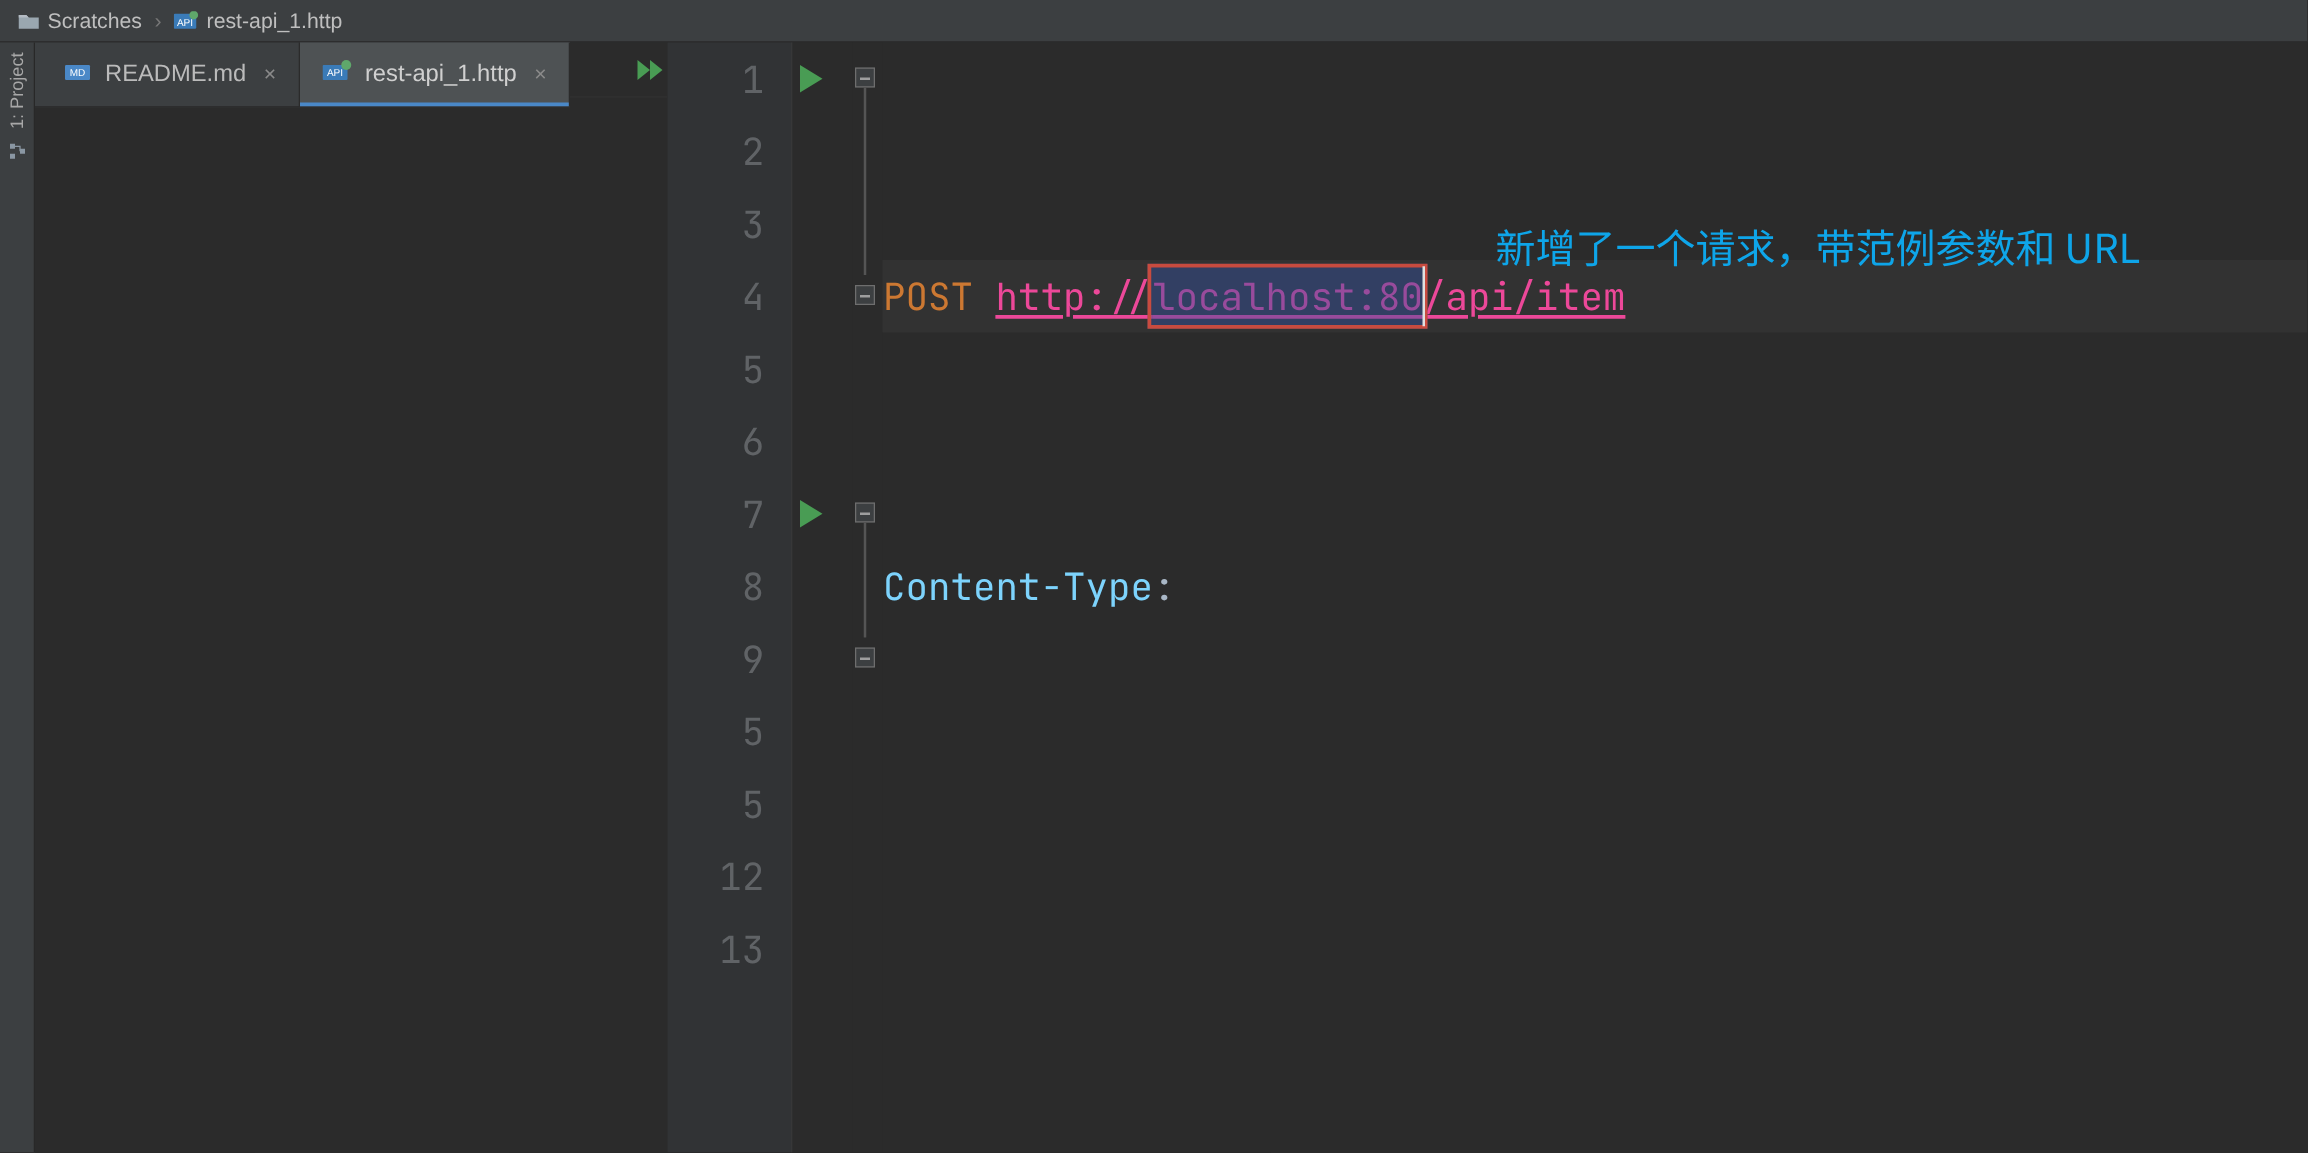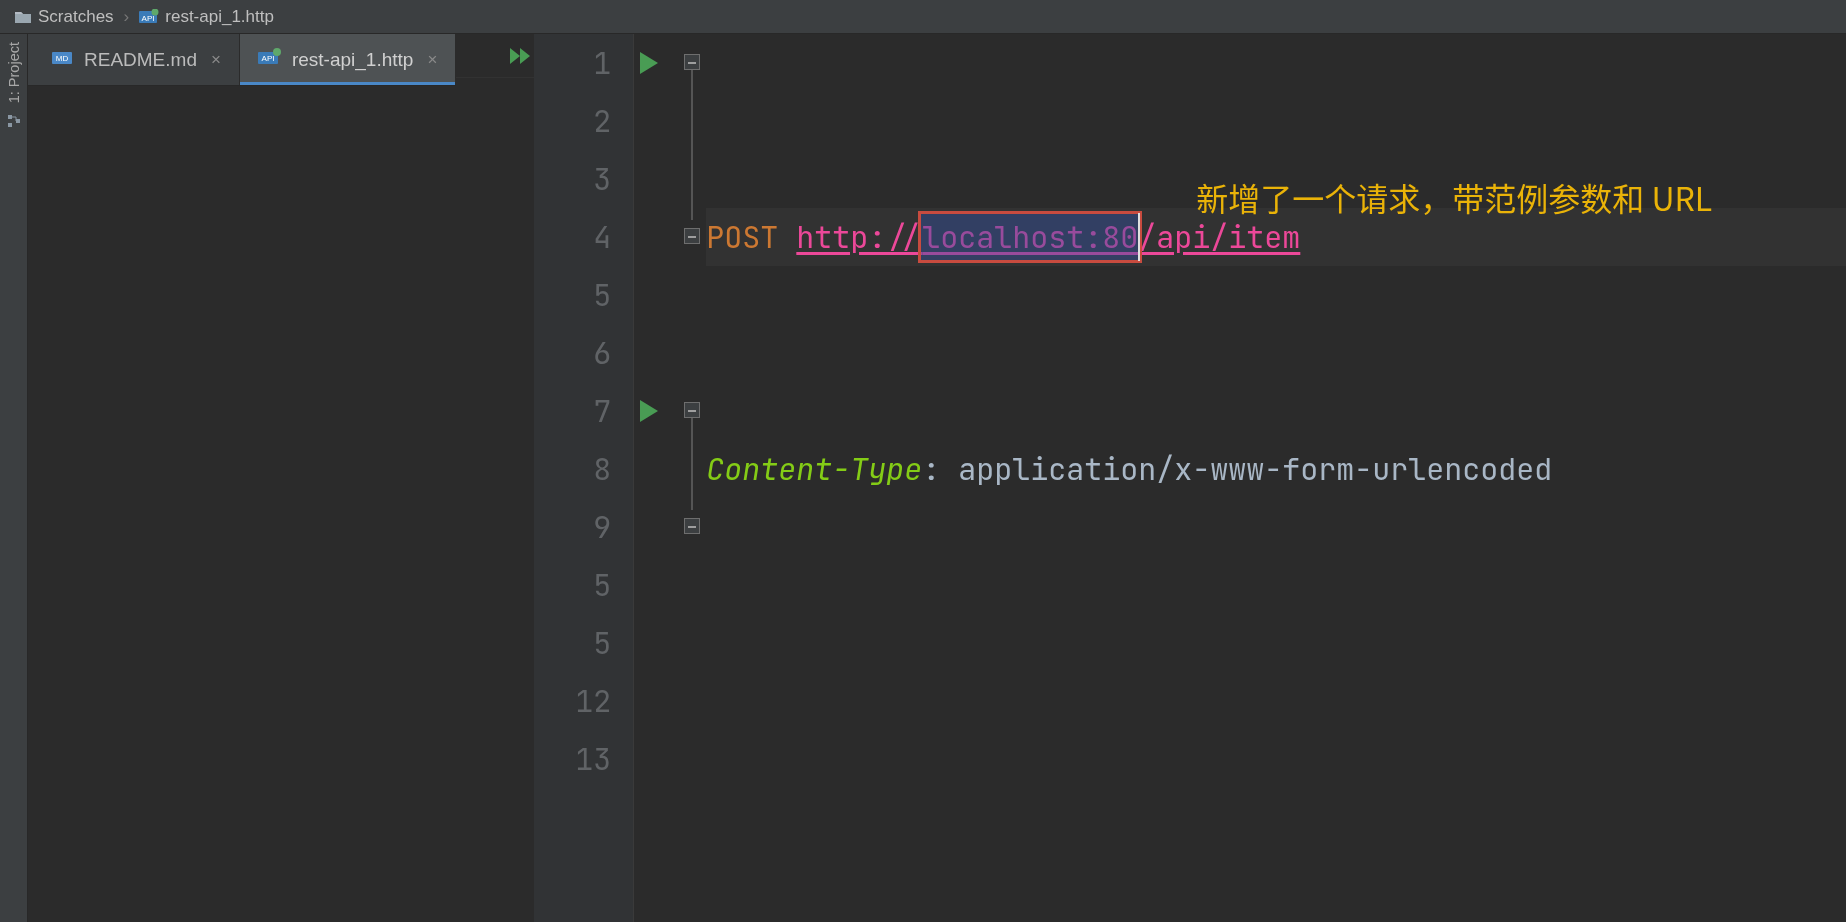--- a/index.html
+++ b/index.html
@@ -173,38 +173,38 @@
     flex: 1;
     position: relative;
     color: #a9b7c6;
     white-space: pre;
   }
   .code .row { height: 58px; display: flex; position: relative; }
   .row.current-line { background: #323232; }
 
   .kw-method { color: #cc7832; }
   .url-link  { color: #ec4899; text-decoration: underline; text-underline-offset: 4px; }
-  .hdr       { color: #84cc16; font-style: italic; }
+  .hdr       { color: #7dd3fc; }
   .txt       { color: #a9b7c6; }
 
   .sel-box {
     position: absolute;
     border: 3px solid #c84b3f;
     background: rgba(50,80,160,0.45);
     pointer-events: none;
   }
   .caret {
     position: absolute;
     width: 2px; background: #e0e0e0;
     pointer-events: none;
   }
 
   .annotation {
     position: absolute;
-    color: #eab308;
+    color: #0ea5e9;
     font-family: "PingFang SC","Microsoft YaHei","Noto Sans CJK SC",sans-serif;
     font-size: 32px;
     pointer-events: none;
   }
 </style>
 </head>
 <body>
 
 <div class="breadcrumb-bar">
   <div class="breadcrumb-item">
@@ -324,21 +324,21 @@
         <span class="fminus" style="top:484px"></span>
       </div>
 
       <div class="code">
         
         <div class="row current-line">
           <span class="kw-method">POST</span><span>&nbsp;</span><span class="url-link"><span>http://</span><span id="sel-target">localhost:80</span><span>/api/item</span></span>
         </div>
         
         <div class="row">
-          <span class="hdr">Content-Type</span><span class="txt">:&nbsp;</span><span class="txt">application/x-www-form-urlencoded</span>
+          <span class="hdr">Content-Type</span><span class="txt">:&nbsp;</span>
         </div>
         
         <div class="row"></div>
         
         
         
         
         
         
         

